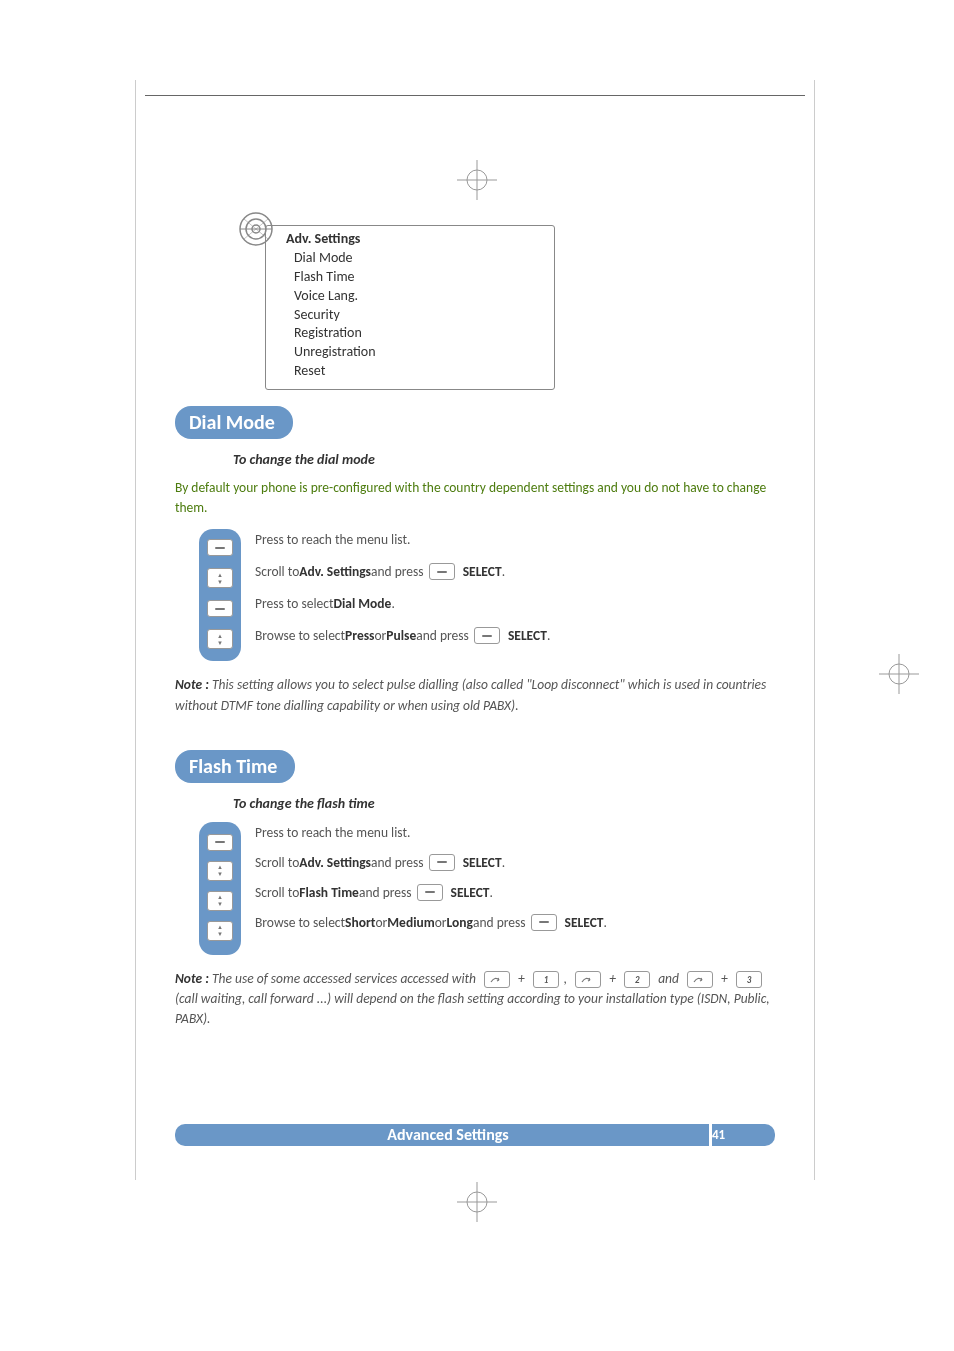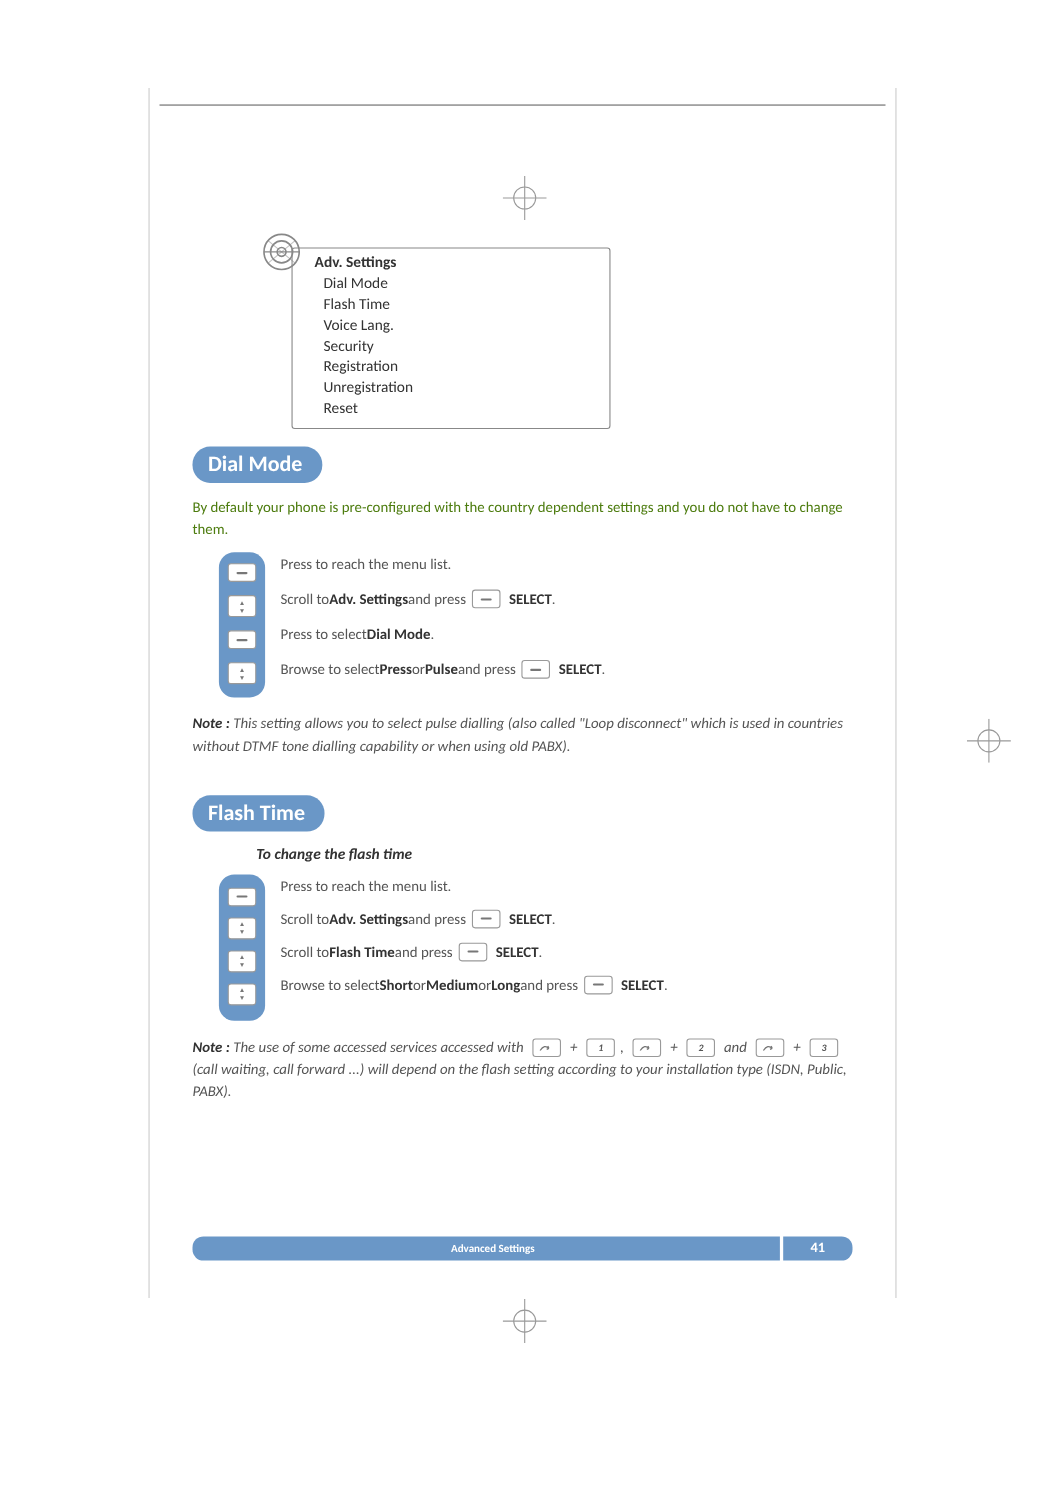--- a/index.html
+++ b/index.html
@@ -166,33 +166,32 @@
       width: 600px;
       bottom: 205px;
       height: 22px;
       display: flex;
     }
     .footer-bar .label {
       flex: 1;
       background: #6a97c7;
       color: #fff;
       font-weight: bold;
-      font-size: 10px;
+      font-size: 16px;
       text-align: center;
       line-height: 22px;
       border-radius: 10px 0 0 10px;
       padding-left: 12px;
     }
     .footer-bar .pagenum {
       width: 63px;
       background: #6a97c7;
       color: #fff;
       font-weight: bold;
       font-size: 13px;
-      text-align: center;
       line-height: 22px;
       border-radius: 0 10px 10px 0;
       margin-left: 3px;
     }
   </style>
 </head>
 <body>
 
 <div class="page-frame"></div>
 <div class="top-rule"></div>
@@ -242,20 +241,21 @@
         <div>Security</div>
         <div>Registration</div>
         <div>Unregistration</div>
         <div>Reset</div>
       </div>
     </div>
   </div>
 
   
   <div class="section-pill">Dial Mode</div>
+  <div class="subhead">To change the dial mode</div>
   <div class="bodytext">By default your phone is pre-configured with the country dependent settings and you do not have to change them.</div>
 
   <div class="steps">
     <div class="icon-col">
       <div class="step-icon dash"></div>
       <div class="step-icon arrows"></div>
       <div class="step-icon dash"></div>
       <div class="step-icon arrows"></div>
     </div>
     <div class="text-col s1">

